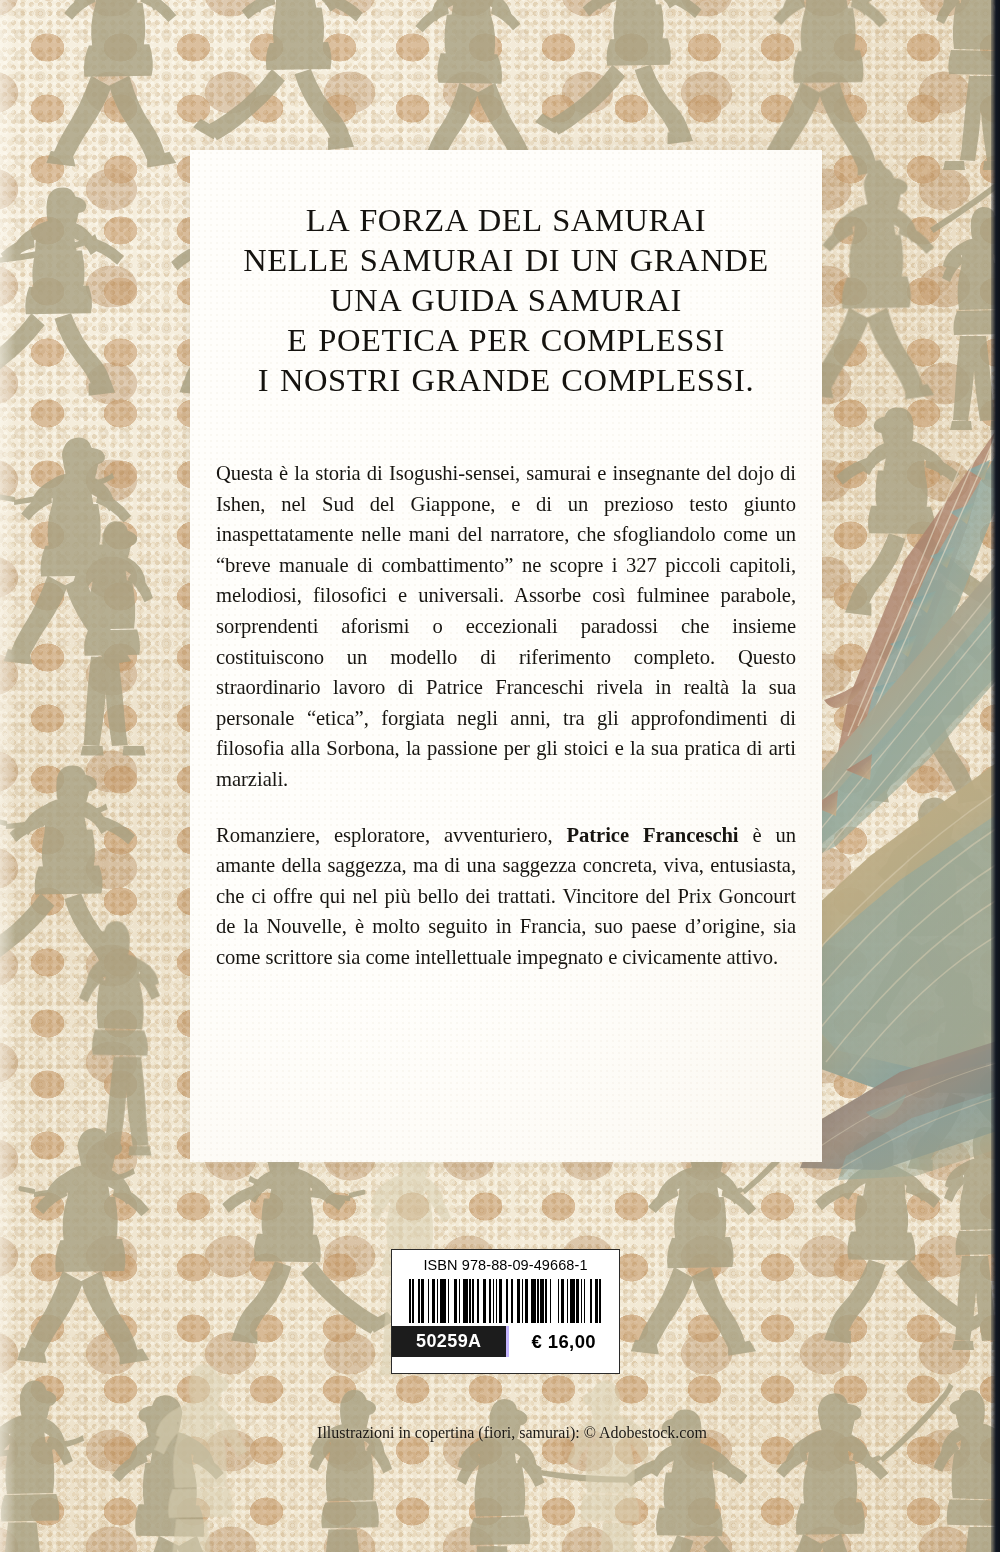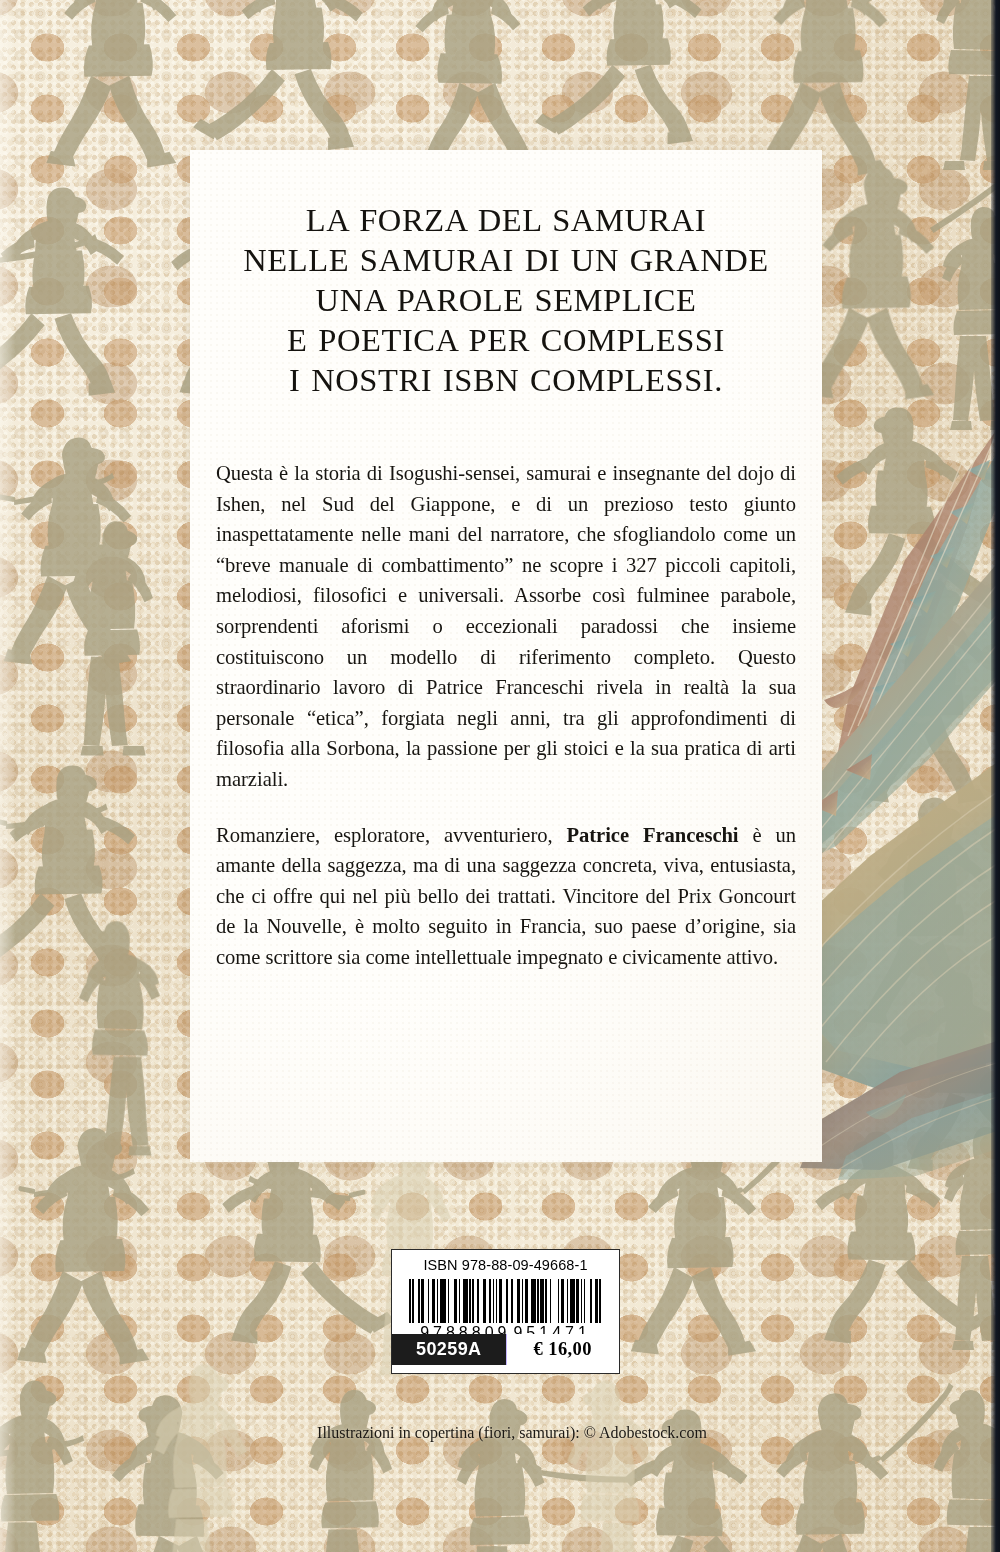--- a/index.html
+++ b/index.html
@@ -128,35 +128,35 @@
   }
   #bars i { display:block; height:100%; }
   #digits {
     display:flex; justify-content:center; align-items:center;
     gap:3px;
     font-family:"Liberation Sans", sans-serif;
     font-size:16px; color:#000; margin-top:1px; letter-spacing:1px;
   }
   #digits span.grp { letter-spacing:4px; }
   #price-row {
-    position:absolute; left:0; bottom:8px; width:100%; height:31px;
+    position:absolute; left:0; bottom:16px; width:100%; height:31px;
     display:flex;
   }
   #code-cell {
     width:50%; background:#1c1c1c; color:#fff;
     display:flex; align-items:center; justify-content:center;
     font-family:"Liberation Sans", sans-serif;
     font-size:18px; font-weight:700; letter-spacing:.4px;
   }
   #price-cell {
     width:50%; background:#fff; color:#000;
     display:flex; align-items:center; justify-content:center;
-    font-family:Liberation Serif, serif;
+    font-family:Liberation Sans, sans-serif;
     font-size:18.5px; font-weight:700; letter-spacing:.4px;
-    border-left:1px solid #c4b5fd;
+    border-left:3px solid #c4b5fd;
   }
 
   
   #credit {
     position:absolute; left:12px; top:1424px; width:1000px;
     text-align:center;
     font-size:16px;
     color:#1b1814;
     font-family:"Liberation Serif", serif;
     z-index:5;
@@ -506,23 +506,23 @@
       </g>
     </svg>
   </div>
 
   <div id="panel">
     <div class="panel-inner">
 
       <div id="headline">
         <span class="hl">LA FORZA DEL SAMURAI</span>
         <span class="hl">NELLE SAMURAI DI UN GRANDE</span>
-        <span class="hl">UNA PAROLE SEMPLICE</span>
+        <span class="hl">UNA GUIDA SAMURAI</span>
         <span class="hl">E POETICA PER COMPLESSI</span>
-        <span class="hl">I NOSTRI ISBN COMPLESSI.</span>
+        <span class="hl">I NOSTRI GRANDE COMPLESSI.</span>
       </div>
 
       <div id="body-copy">
         <p class="first">Questa è la storia di Isogushi-sensei, samurai e insegnante del dojo di Ishen, nel Sud del Giappone, e di un prezioso testo giunto inaspettatamente nelle mani del narratore, che sfogliandolo come un “breve manuale di combattimento” ne scopre i 327 piccoli capitoli, melodiosi, filosofici e universali. Assorbe così fulminee parabole, sorprendenti aforismi o eccezionali paradossi che insieme costituiscono un modello di riferimento completo. Questo straordinario lavoro di Patrice Franceschi rivela in realtà la sua personale “etica”, forgiata negli anni, tra gli approfondimenti di filosofia alla Sorbona, la passione per gli stoici e la sua pratica di arti marziali.</p>
         <p class="second"><span>Romanziere, esploratore, avventuriero, </span><b>Patrice Franceschi</b><span> è un amante della saggezza, ma di una saggezza concreta, viva, entusiasta, che ci offre qui nel più bello dei trattati. Vincitore del Prix Goncourt de la Nouvelle, è molto seguito in Francia, suo paese d’origine, sia come scrittore sia come intellettuale impegnato e civicamente attivo.</span></p>
       </div>
 
     </div>
   </div>
 

